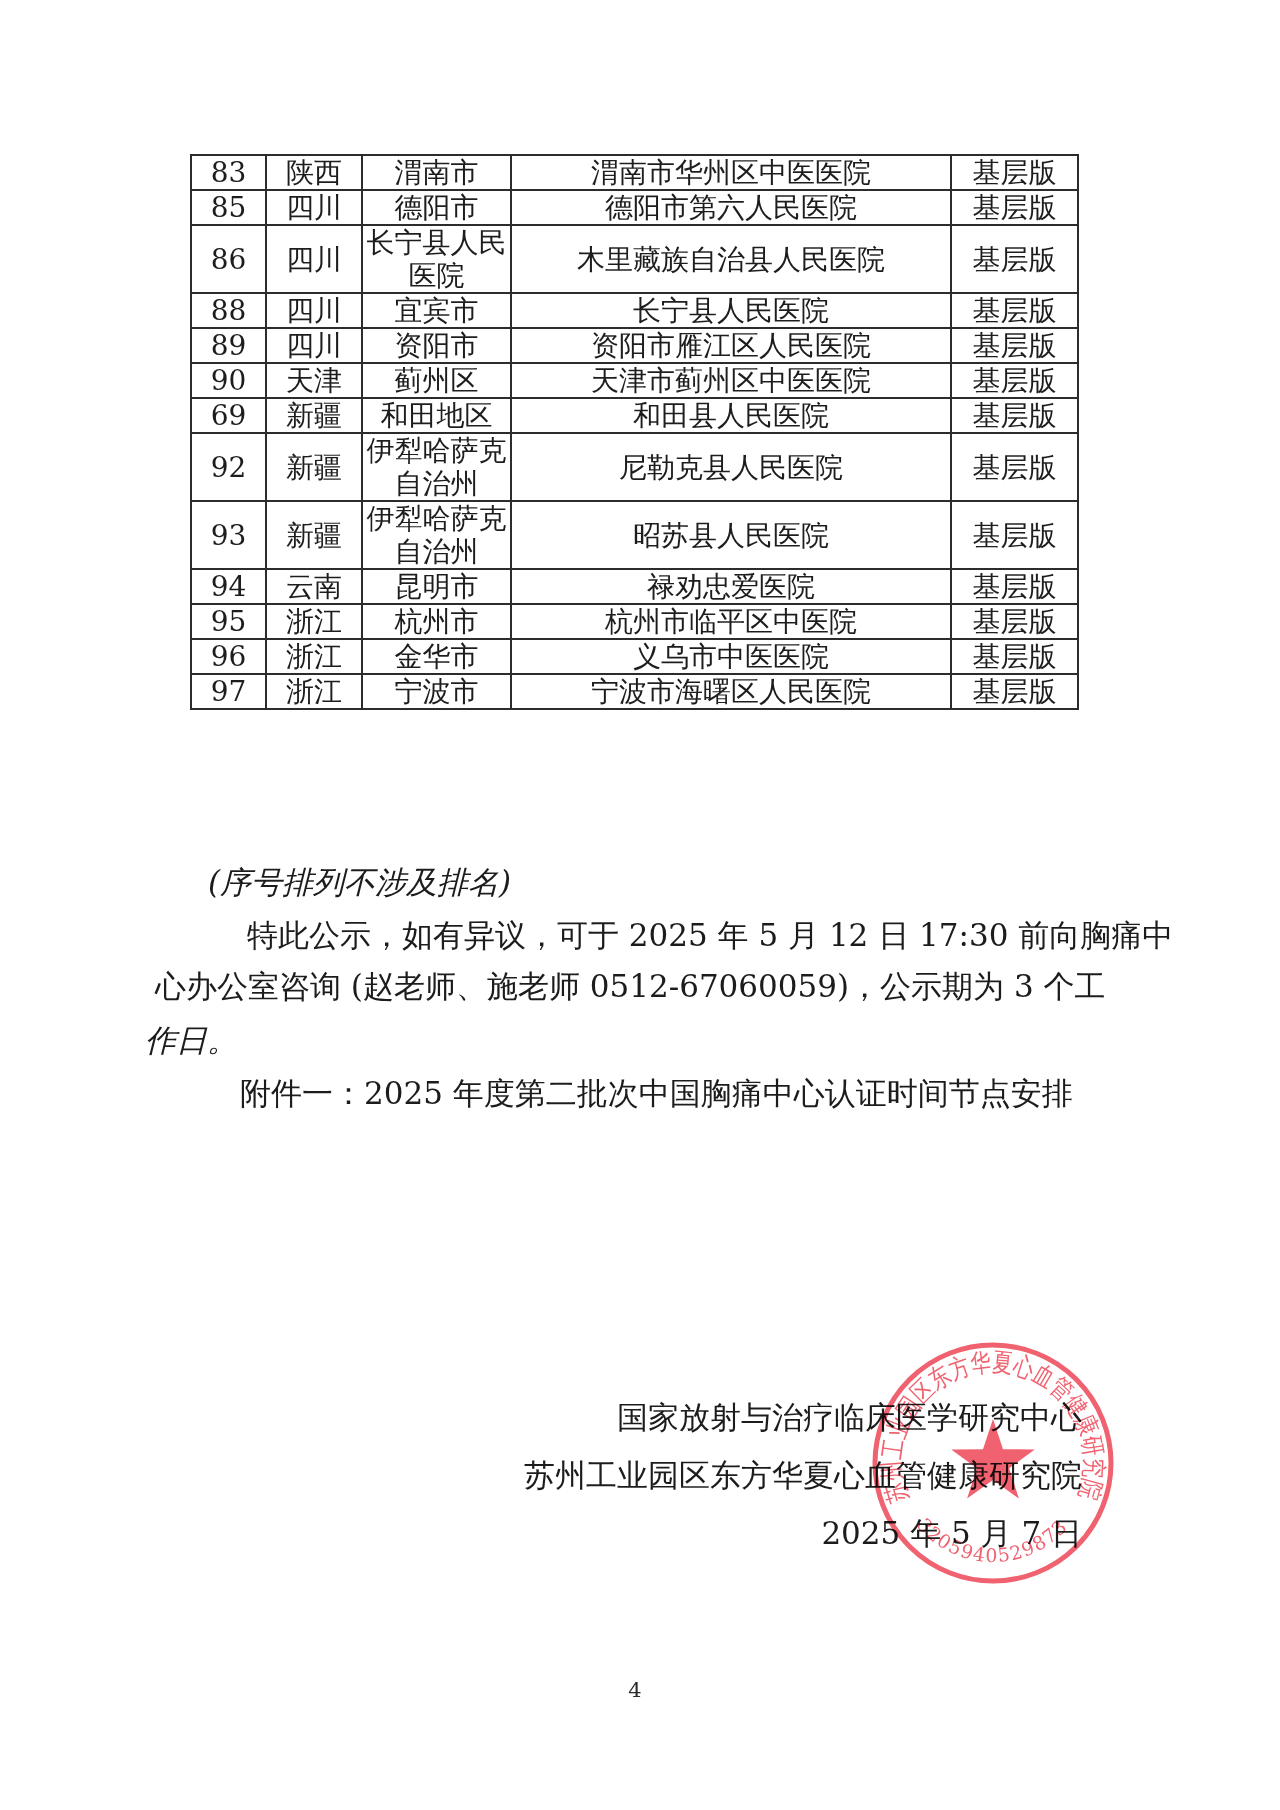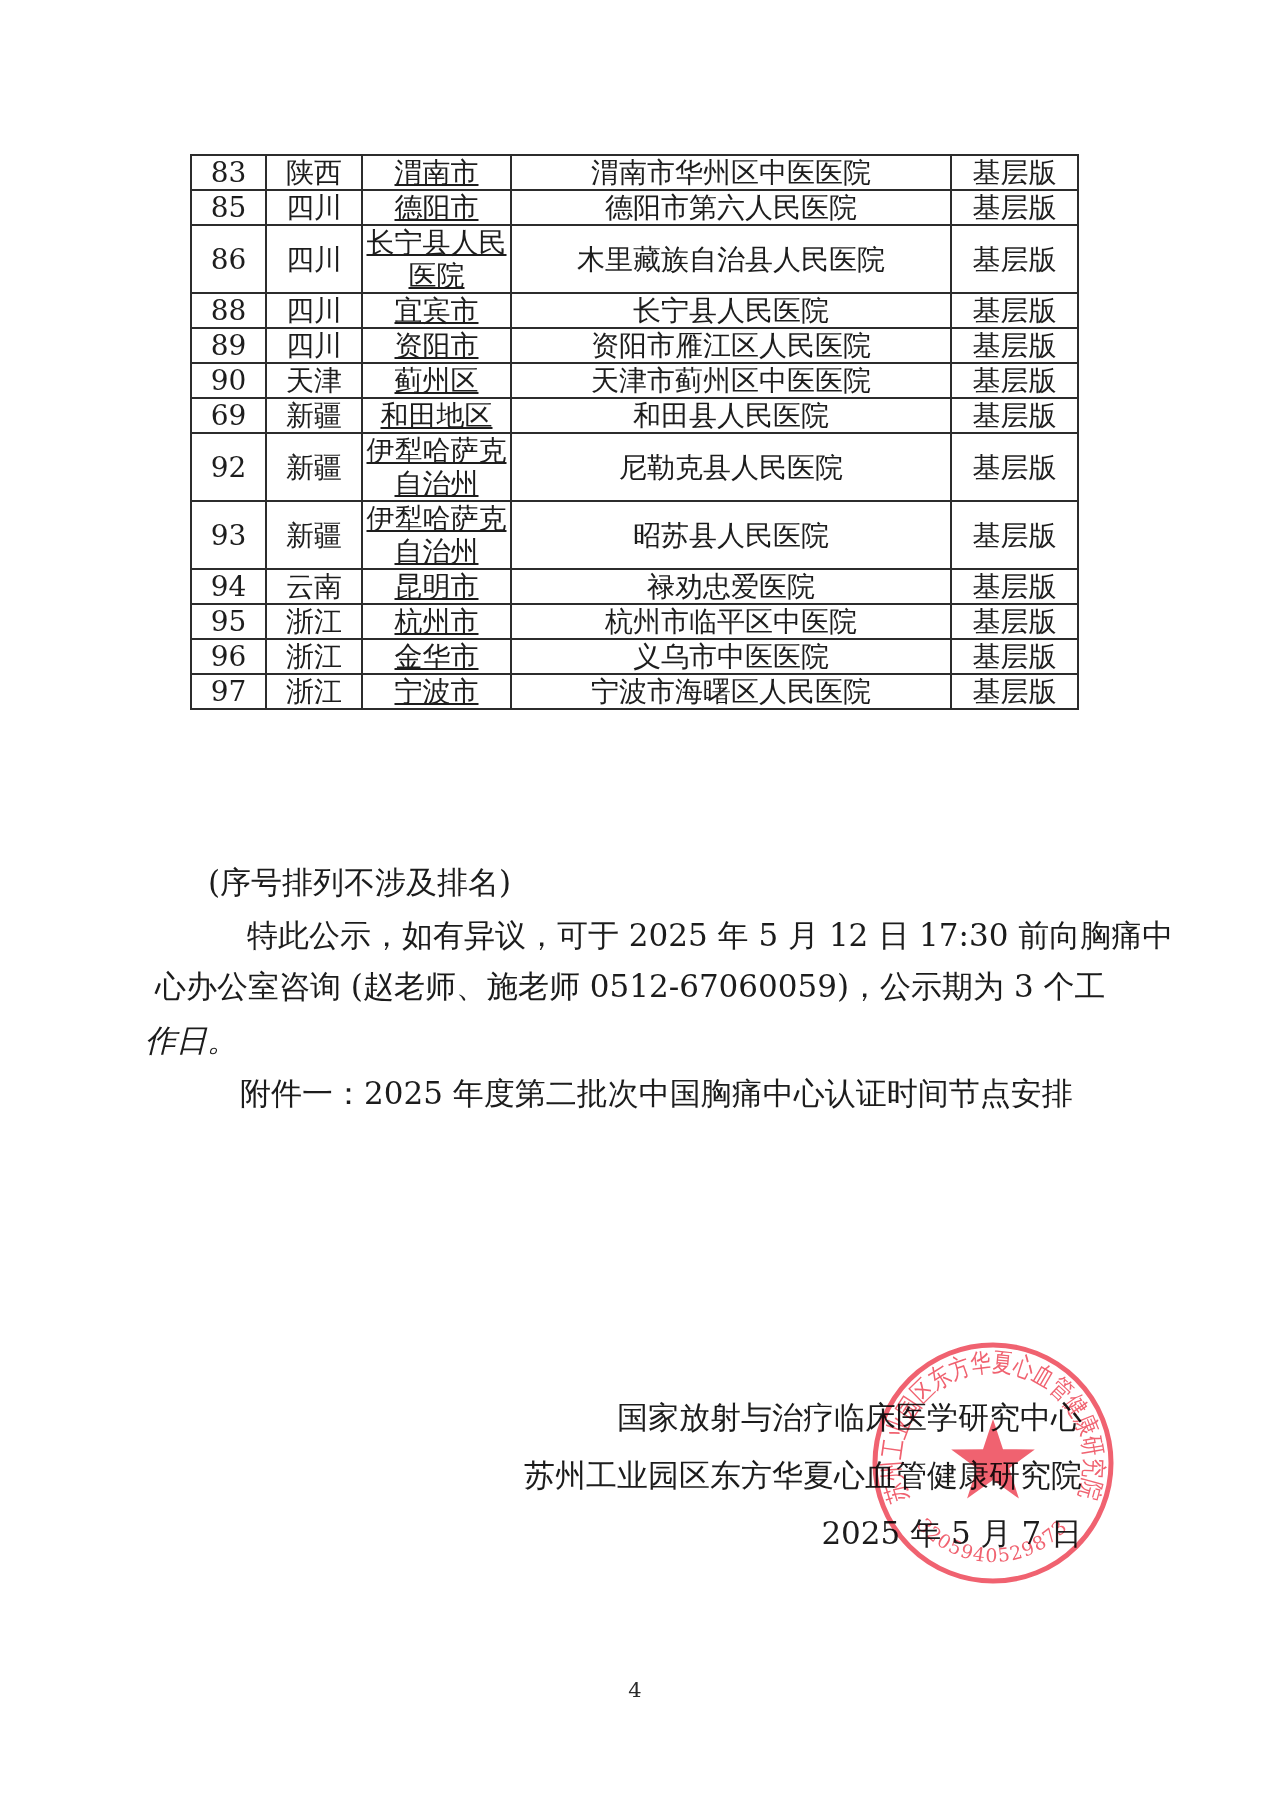--- a/index.html
+++ b/index.html
@@ -22,21 +22,21 @@
   table.hospital-table td{
     border:2px solid #2c2c2c;
     text-align:center;
     vertical-align:middle;
     padding:0;
     line-height:33px;
     overflow:hidden;
   }
   tr.single{height:29px;}
   tr.double{height:68px;}
-  td.c-city{line-height:32px;padding:0 2px;text-decoration:underline;}
+  td.c-city{line-height:32px;padding:0 2px;}
   
   .textline{
     position:absolute;
     font-size:31px;
     line-height:38px;
     white-space:nowrap;
     color:#1c1c1c;
   }
   
   .signature{
@@ -165,21 +165,21 @@
       <tr class="single">
     <td class="c-index">97</td>
     <td class="c-province">浙江</td>
     <td class="c-city">宁波市</td>
     <td class="c-hospital">宁波市海曙区人民医院</td>
     <td class="c-version">基层版</td>
   </tr>
     </tbody>
 </table>
 
-<div class="textline" style="left:208px;top:863px;">(序号排列不涉及排名)</div>
+<div class="textline" style="left:208px;top:863px;font-style:italic;">(序号排列不涉及排名)</div>
 
 <div class="textline" style="left:247px;top:916px;">特此公示，如有异议，可于 2025 年 5 月 12 日 17:30 前向胸痛中</div>
 <div class="textline" style="left:155px;top:967px;">心办公室咨询 (赵老师、施老师 0512-67060059)，公示期为 3 个工</div>
 <div class="textline" style="left:145px;top:1021px;font-style:italic;">作日。</div>
 
 <div class="textline" style="left:240px;top:1074px;">附件一：2025 年度第二批次中国胸痛中心认证时间节点安排</div>
 
 <div class="signature">
   <div>国家放射与治疗临床医学研究中心</div>
   <div>苏州工业园区东方华夏心血管健康研究院</div>

